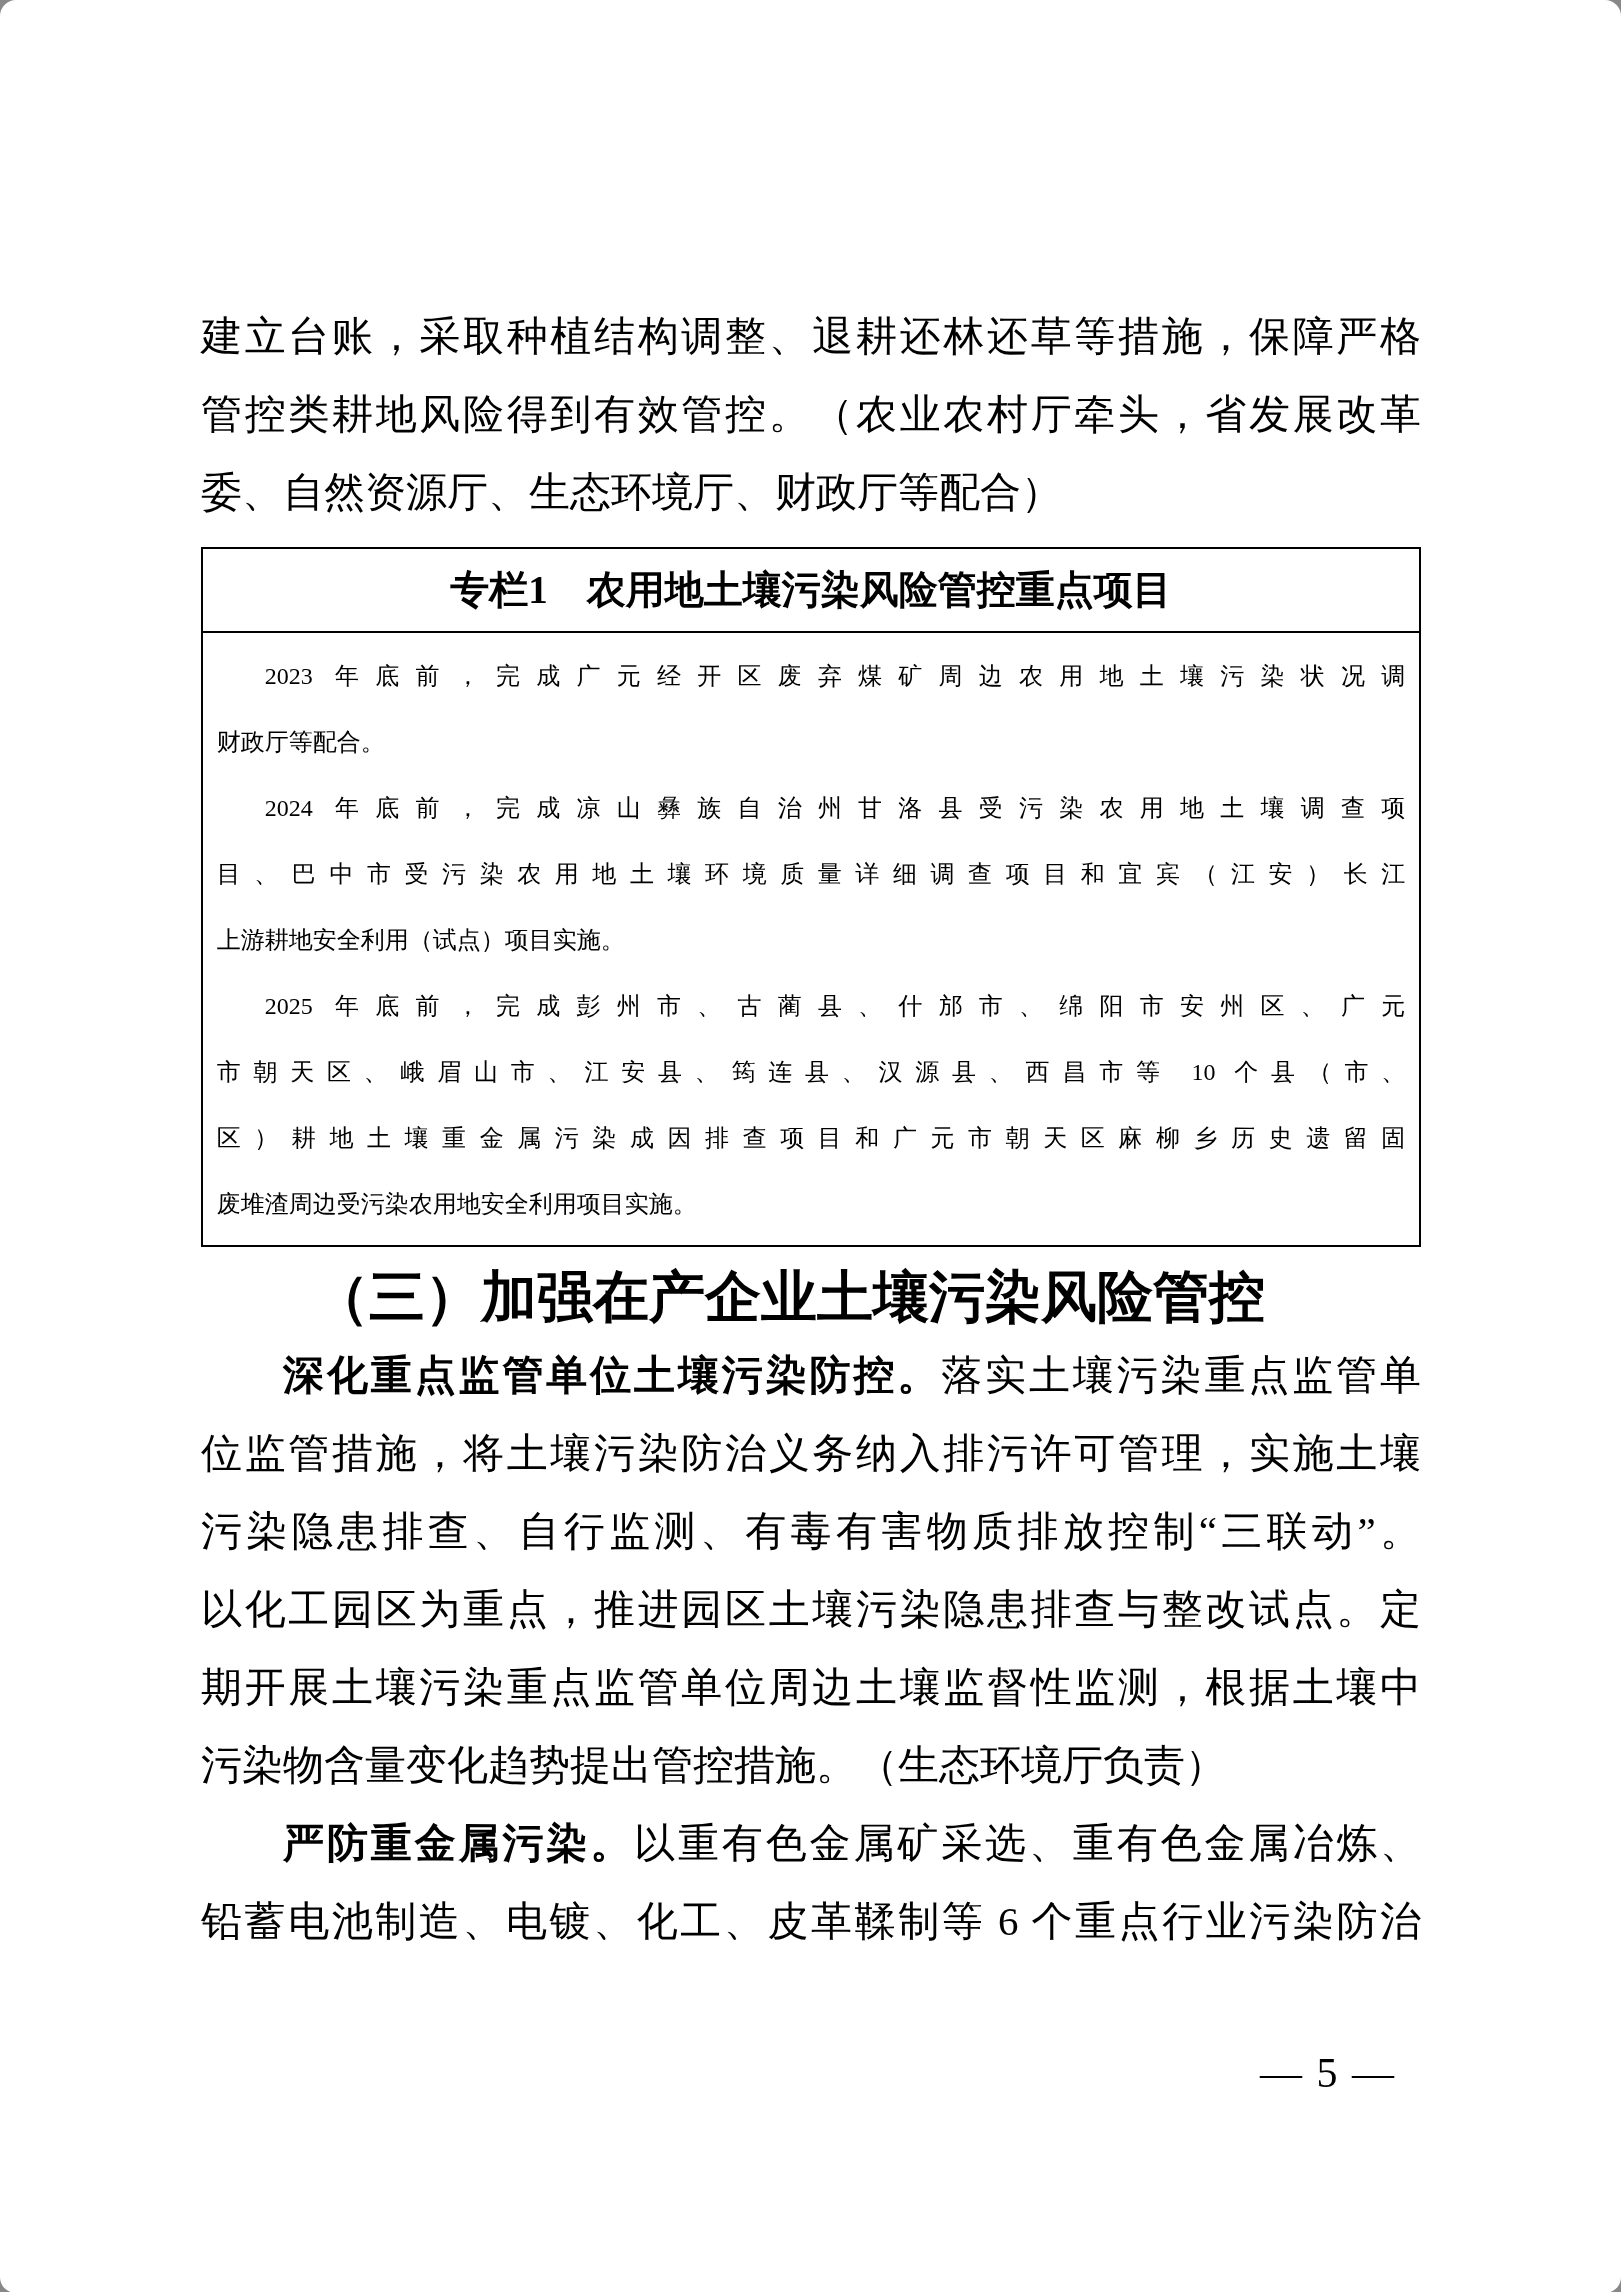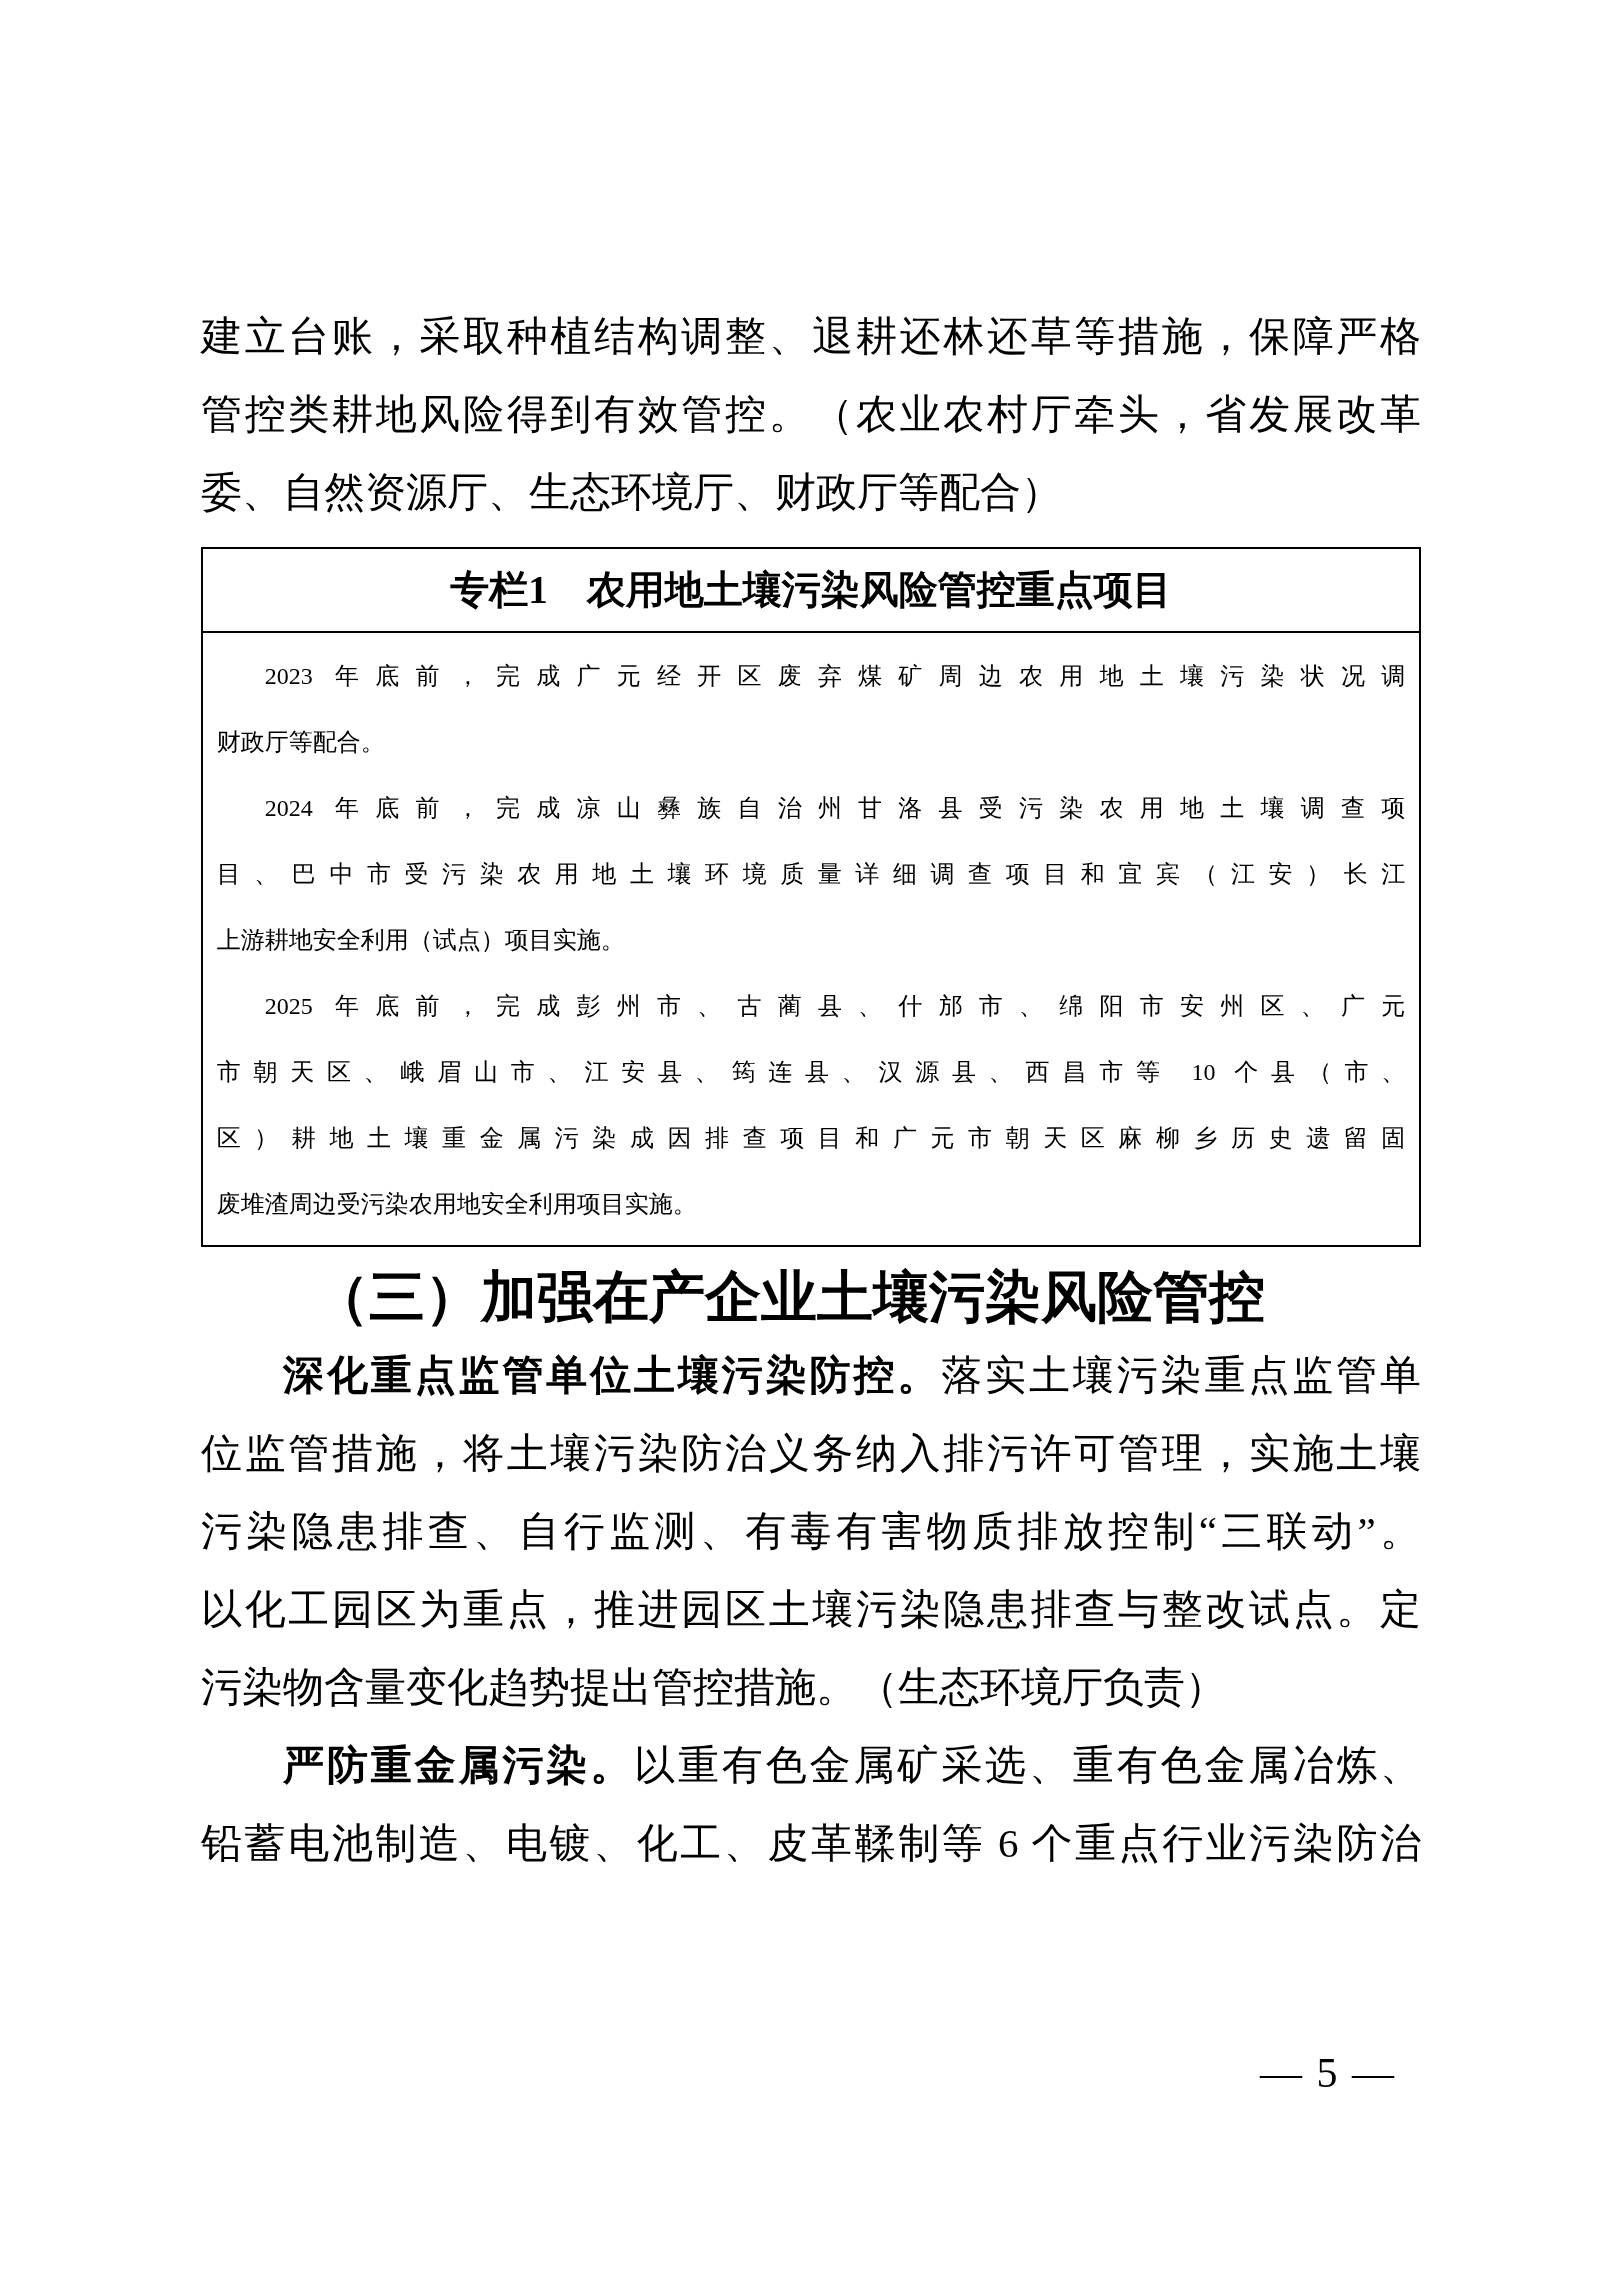--- a/index.html
+++ b/index.html
@@ -3,20 +3,21 @@
 <meta charset="utf-8">
 <style>
   html,body { margin:0; padding:0; background:#888; }
   .page {
     position:relative;
     width:1621px; height:2293px;
     margin:0 auto;
     background:#ffffff;
     color:#000000;
     font-family:"Liberation Serif","DejaVu Serif",serif;
+    border-radius:16px;
   }
   .content {
     position:absolute;
     left:201px; top:297px;
     width:1220px;
   }
   
   .line {
     font-size:41px;
     line-height:78px;
@@ -86,20 +87,21 @@
         </div>
     </section>
 
     <h2 class="heading">（三）加强在产企业土壤污染风险管控</h2>
 
     <section>
         <div class="line fill indent"><b>深化重点监管单位土壤污染防控。</b>落实土壤污染重点监管单</div>
         <div class="line fill">位监管措施，将土壤污染防治义务纳入排污许可管理，实施土壤</div>
         <div class="line fill">污染隐患排查、自行监测、有毒有害物质排放控制“三联动”。</div>
         <div class="line fill">以化工园区为重点，推进园区土壤污染隐患排查与整改试点。定</div>
+        <div class="line fill">期开展土壤污染重点监管单位周边土壤监督性监测，根据土壤中</div>
         <div class="line last">污染物含量变化趋势提出管控措施。（生态环境厅负责）</div>
       </section>
 
     <section>
         <div class="line fill indent"><b>严防重金属污染。</b>以重有色金属矿采选、重有色金属冶炼、</div>
         <div class="line fill">铅蓄电池制造、电镀、化工、皮革鞣制等 6 个重点行业污染防治</div>
       </section>
 
   </main>
 

